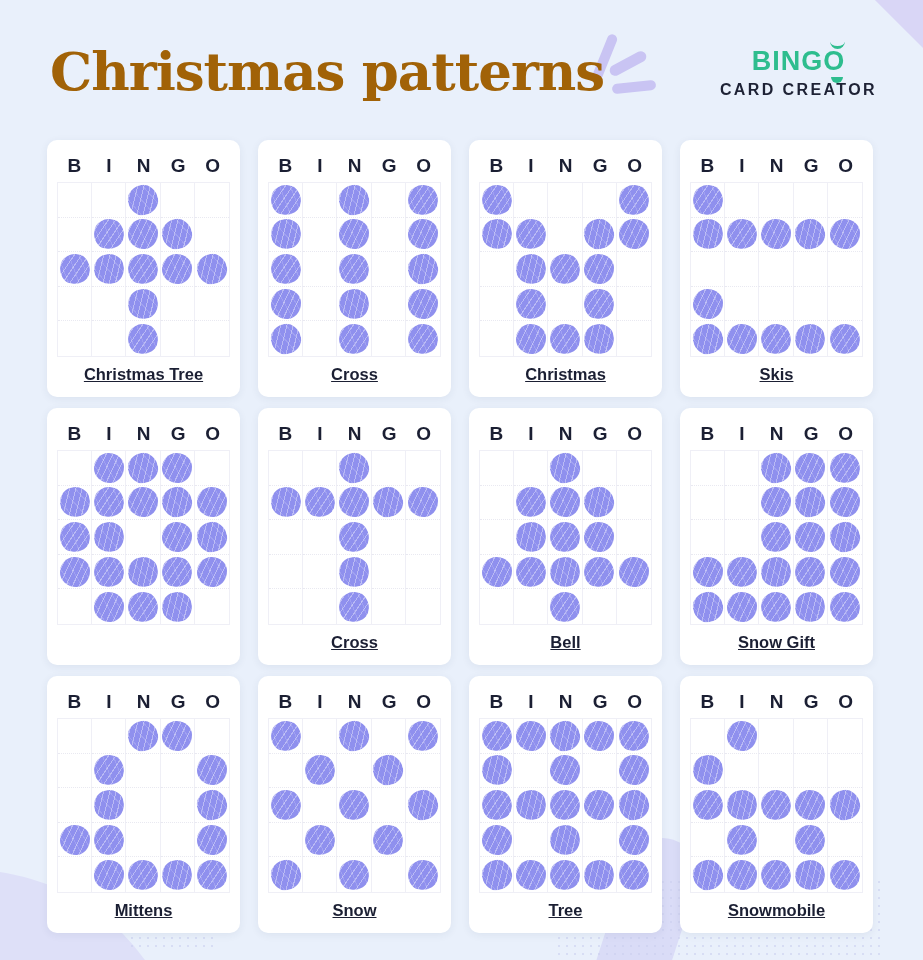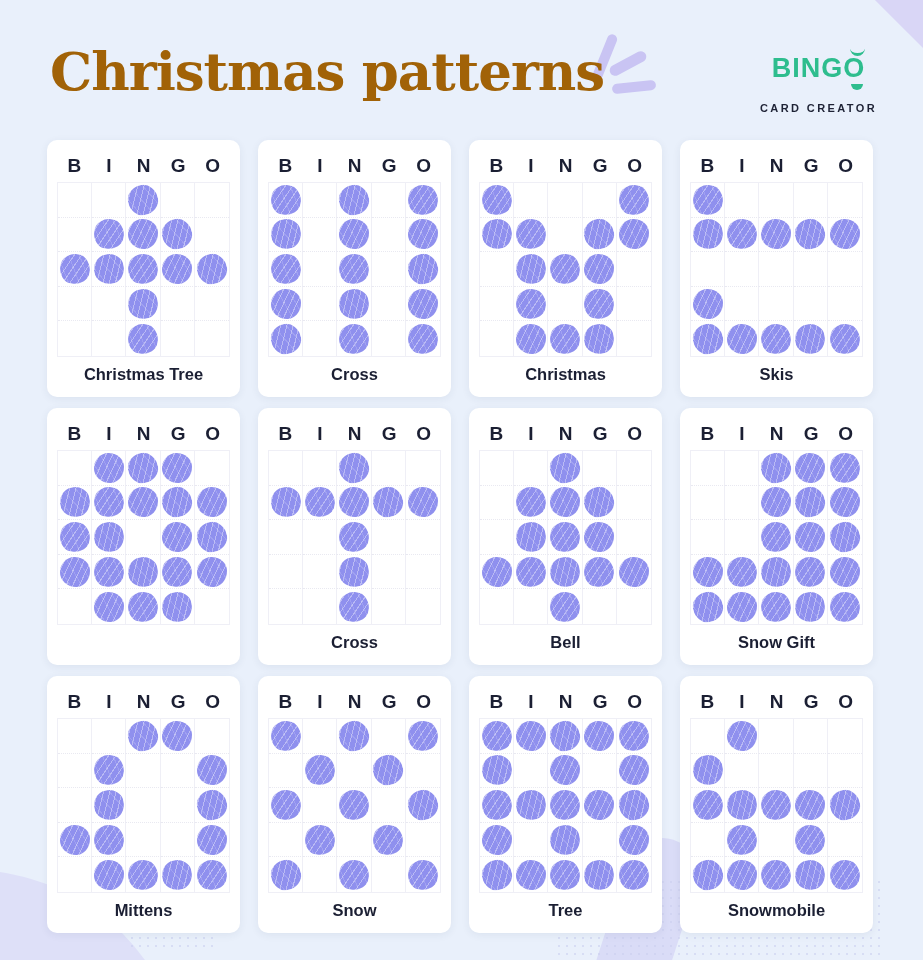--- a/index.html
+++ b/index.html
@@ -47,39 +47,39 @@
   .sparkle-2{left:608px;top:58px;width:40px;height:11px;transform:rotate(-28deg);}
   .sparkle-3{left:612px;top:82px;width:44px;height:10px;transform:rotate(-6deg);}
 
   
   .page-title{
     position:absolute;left:50px;top:40px;z-index:2;
     font-family:"DejaVu Serif", serif;
     font-weight:800;font-size:53px;letter-spacing:-1px;
     color:#a16207;
   }
-  .logo{position:absolute;right:46px;top:55px;z-index:2;text-align:center;}
+  .logo{position:absolute;right:46px;top:48px;z-index:2;text-align:center;}
   .logo-brand{
     position:relative;display:inline-block;
     color:var(--brand-green);
     font-weight:800;font-size:27px;letter-spacing:1px;line-height:1;
   }
   .breve-icon{
     position:absolute;right:0px;top:-7px;width:15px;height:8px;
     border-bottom:3.5px solid var(--brand-green);
     border-radius:0 0 14px 14px;
   }
   .chin-icon{
     position:absolute;right:2px;bottom:-8px;width:12px;height:6px;
     background:var(--brand-green);
     border-radius:0 0 10px 10px;
   }
   .logo-subtitle{
-    margin-top:20px;color:#1e2235;
-    font-weight:700;font-size:11px;letter-spacing:2.4px;
+    margin-top:6px;color:#1e2235;
+    font-weight:700;font-size:16px;letter-spacing:2.4px;
   }
 
   
   .cards-grid{
     position:absolute;left:47px;top:140px;z-index:1;
     display:grid;
     grid-template-columns:repeat(4,193px);
     column-gap:18px;row-gap:11px;
   }
   .card{
@@ -118,20 +118,21 @@
   }
   .cell:nth-child(odd) .dot{
     transform:rotate(9deg);
     border-radius:53% 47% 55% 45% / 46% 55% 45% 54%;
   }
   .cell:nth-child(3n) .dot{transform:rotate(-11deg);}
   .card-label{
     flex:1;display:flex;align-items:center;justify-content:center;
     color:var(--text-dark);font-weight:600;font-size:16.5px;
     padding-bottom:4px;
+    text-decoration:underline;
   }
 </style>
 </head>
 <body>
 
 <div class="page">
 
   <div class="decor circle-accent"></div>
   <div class="decor ribbon-accent"></div>
   <div class="decor corner-accent"></div>

